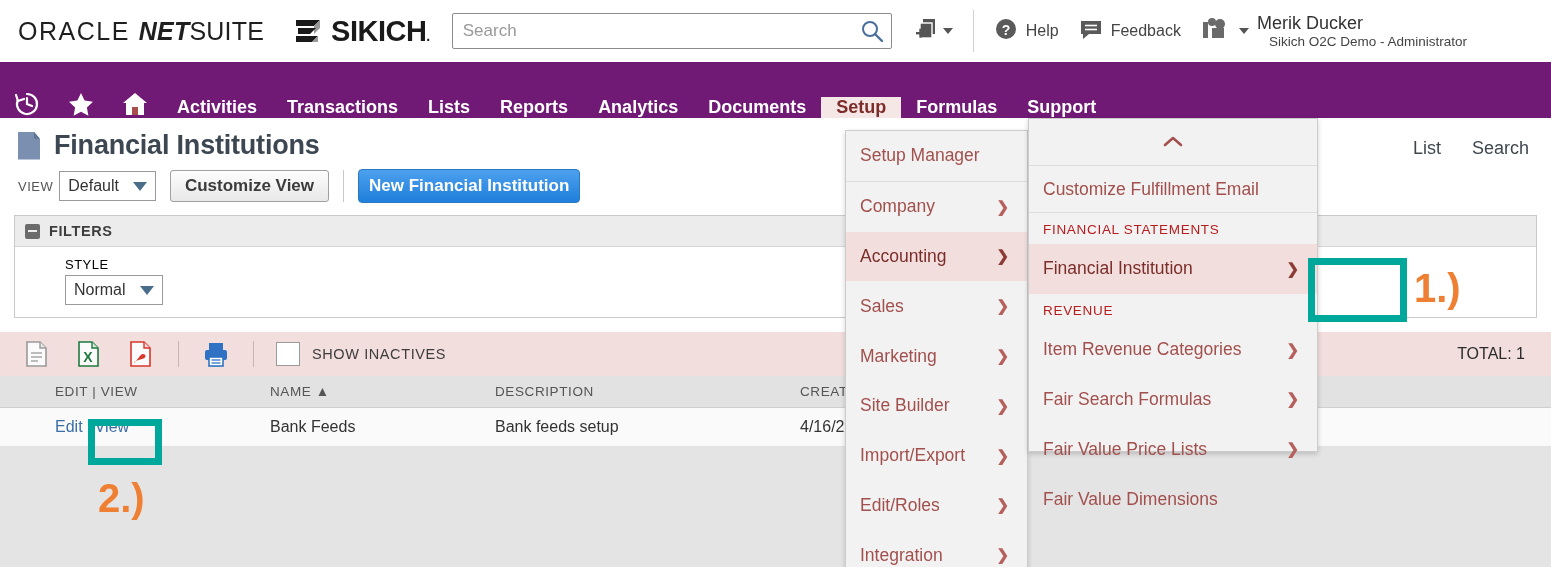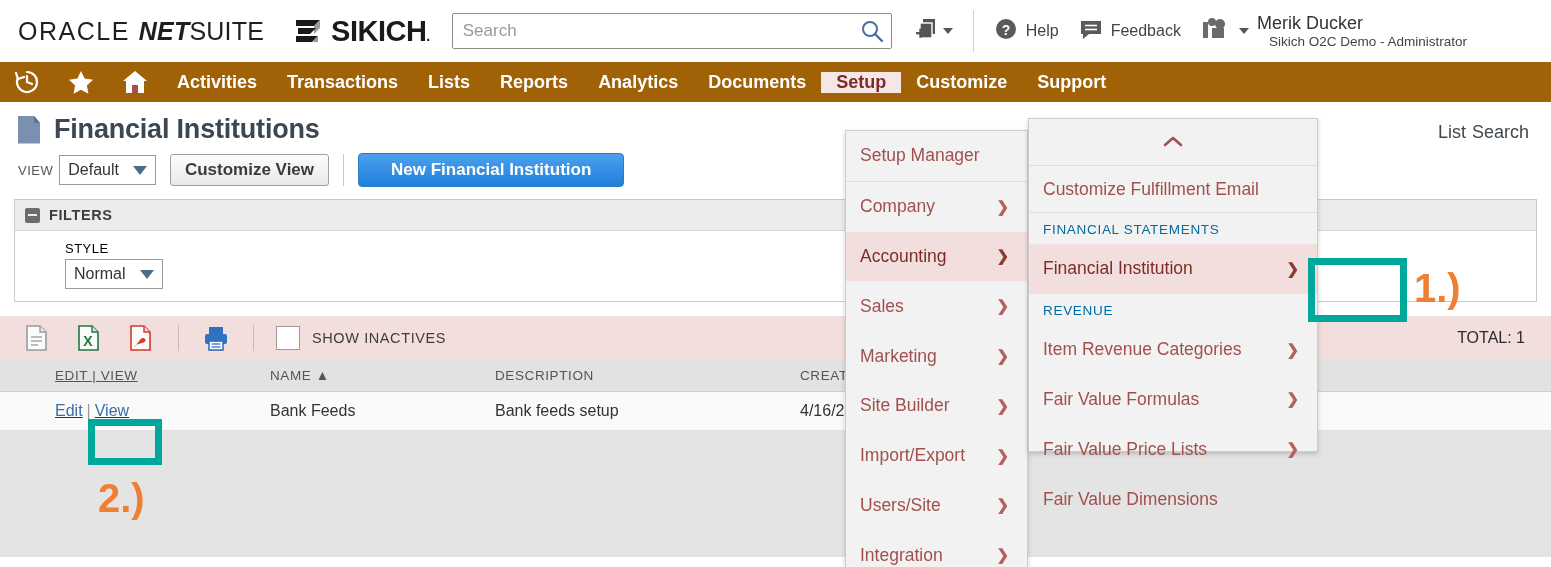--- a/index.html
+++ b/index.html
@@ -57,21 +57,21 @@
   }
   .hdr-user{
     margin-left:20px;display:flex;align-items:center;gap:8px;cursor:pointer;
   }
   .user-lines{line-height:1.15;}
   .user-name{font-size:18px;color:#333;}
   .user-role{font-size:13.5px;color:#444;margin-left:12px;}
 
   
   .navbar{
-    height:40px;background:#a16207;display:flex;align-items:center;position:relative;
+    height:56px;background:#701a75;display:flex;align-items:flex-end;position:relative;
   }
   .nav-ico{
     display:flex;align-items:center;justify-content:center;width:54px;cursor:pointer;color:#fff;
   }
   .nav-item{
     display:flex;align-items:center;padding:0 15px;color:#fff;font-size:18px;font-weight:700;
     cursor:pointer;white-space:nowrap;
   }
   .nav-item.active{background:#f6e7e7;color:#7b2d2a;}
 
@@ -81,39 +81,39 @@
   .doc-icon{
     width:22px;height:28px;background:#7b8fb0;position:relative;margin-right:14px;
     clip-path:polygon(0 0,72% 0,100% 26%,100% 100%,0 100%);
   }
   .doc-icon:after{
     content:"";position:absolute;right:0;top:0;width:28%;height:26%;background:#5f7395;
     clip-path:polygon(0 0,100% 100%,0 100%);
   }
   .page-title{font-size:27px;font-weight:700;color:#3c4752;letter-spacing:-0.2px;}
   .list-search{
-    position:absolute;right:22px;top:20px;display:flex;gap:6px;font-size:18px;color:#40484f;
+    position:absolute;right:22px;top:20px;display:flex;gap:31px;font-size:18px;color:#40484f;
   }
   .list-search span{cursor:pointer;}
 
   .ctrl-row{display:flex;align-items:center;padding:6px 0 10px 18px;gap:0;}
   .view-label{font-size:13px;color:#555;letter-spacing:.5px;margin-right:6px;}
   .sel{
     border:1px solid #9a9a9a;background:#fff;height:28px;display:inline-flex;align-items:center;
     padding:0 8px;font-size:16px;color:#333;gap:14px;cursor:pointer;
   }
   .sel .tri{width:0;height:0;border-left:7px solid transparent;border-right:7px solid transparent;border-top:9px solid #4a6e8a;}
   .btn-gray{
     margin-left:14px;border:1px solid #a0a0a0;border-radius:3px;height:32px;padding:0 14px;
     background:linear-gradient(#fdfdfd,#e8e8e8);font-size:17px;font-weight:700;color:#3b3b3b;
     cursor:pointer;font-family:"Liberation Sans", sans-serif;
   }
   .vline{width:1px;height:32px;background:#c8c8c8;margin:0 14px;}
   .btn-blue{
-    border:1px solid #2a7ac0;border-radius:4px;height:34px;padding:0 32px;
+    border:1px solid #2a7ac0;border-radius:4px;height:34px;padding:0 10px;
     background:linear-gradient(#4da0ee,#1f7fdb);color:#fff;font-size:17px;font-weight:700;
     cursor:pointer;font-family:"Liberation Sans", sans-serif;
   }
 
   .filters-box{margin:2px 14px 0 14px;border:1px solid #c9c9c9;background:#fff;}
   .filters-hdr{
     background:#ececec;height:30px;display:flex;align-items:center;padding-left:10px;gap:9px;
     border-bottom:1px solid #d5d5d5;
   }
   .minus-box{
@@ -137,42 +137,42 @@
   .total{position:absolute;right:26px;font-size:16px;color:#2b2b2b;}
 
   table.list{width:100%;border-collapse:collapse;table-layout:fixed;}
   table.list th{
     background:#e2e2e2;text-align:left;font-size:13.5px;font-weight:400;color:#555;
     letter-spacing:.6px;padding:8px 0 8px 0;border-bottom:1px solid #cfcfcf;
   }
   table.list td{
     background:#fafafa;font-size:16px;color:#333;padding:10px 0;border-bottom:1px solid #e2e2e2;
   }
-  .c-edit{width:215px;padding-left:55px !important;text-decoration:underline;}
+  .c-edit{width:215px;padding-left:55px !important;}
   .c-name{width:225px;}
   .c-desc{width:305px;}
   .c-date{width:305px;}
   .c-prof{width:auto;}
   a.lnk{color:#3a6ea5;text-decoration:none;cursor:pointer;}
   .row-empty{height:126px;background:#e4e4e4;}
 
   
   .menu-col{
     position:absolute;background:#f2f2f2;border:1px solid #ccc;box-shadow:0 2px 5px rgba(0,0,0,.18);
     box-sizing:border-box;
   }
   .menu-item{
     display:flex;align-items:center;justify-content:space-between;
     color:#a2504d;font-size:17.5px;cursor:pointer;box-sizing:border-box;
   }
   .menu-item.sel-hl{background:#f3dede;color:#7b2d2a;font-weight:400;}
   .menu-item .chev{font-size:15px;font-weight:700;color:#b5605c;margin-left:18px;}
   .menu-item.sel-hl .chev{color:#8c3a36;}
   .menu-sub{
-    font-size:13.5px;color:#0369a1;letter-spacing:.7px;padding:9px 0 7px 14px;background:#f2f2f2;
+    font-size:13.5px;color:#b91c1c;letter-spacing:.7px;padding:9px 0 7px 14px;background:#f2f2f2;
   }
   .menu-div{height:1px;background:#dcdcdc;}
 
   #menu-l1{left:845px;top:130px;width:183px;height:449px;}
   #menu-l1 .menu-item{height:49.8px;padding:0 18px 0 14px;}
   #menu-l2{left:1028px;top:118px;width:290px;height:334px;}
   #menu-l2 .menu-item{height:49.8px;padding:0 18px 0 14px;}
   .up-chev{
     height:46px;display:flex;align-items:center;justify-content:center;cursor:pointer;
   }
@@ -287,21 +287,21 @@
       <rect x="11" y="17" width="6" height="8" fill="#a84f4c"></rect>
     </svg>
   </div>
   <div class="nav-item">Activities</div>
   <div class="nav-item">Transactions</div>
   <div class="nav-item">Lists</div>
   <div class="nav-item">Reports</div>
   <div class="nav-item">Analytics</div>
   <div class="nav-item">Documents</div>
   <div class="nav-item active">Setup</div>
-  <div class="nav-item">Customize</div>
+  <div class="nav-item">Formulas</div>
   <div class="nav-item">Support</div>
 </div>
 
 <div class="page">
 
   <div class="title-row">
     <span class="doc-icon"></span>
     <span class="page-title">Financial Institutions</span>
   </div>
 
@@ -425,21 +425,21 @@
   </div>
   <div class="menu-item">
     <span>Site Builder</span>
     <span class="chev">❯</span>
   </div>
   <div class="menu-item">
     <span>Import/Export</span>
     <span class="chev">❯</span>
   </div>
   <div class="menu-item">
-    <span>Users/Site</span>
+    <span>Edit/Roles</span>
     <span class="chev">❯</span>
   </div>
   <div class="menu-item">
     <span>Integration</span>
     <span class="chev">❯</span>
   </div>
 </div>
 
 <div class="menu-col" id="menu-l2">
   <div class="up-chev">
@@ -456,21 +456,21 @@
   <div class="menu-item sel-hl">
     <span>Financial Institution</span>
     <span class="chev">❯</span>
   </div>
   <div class="menu-sub">REVENUE</div>
   <div class="menu-item">
     <span>Item Revenue Categories</span>
     <span class="chev">❯</span>
   </div>
   <div class="menu-item">
-    <span>Fair Value Formulas</span>
+    <span>Fair Search Formulas</span>
     <span class="chev">❯</span>
   </div>
   <div class="menu-item">
     <span>Fair Value Price Lists</span>
     <span class="chev">❯</span>
   </div>
   <div class="menu-item">
     <span>Fair Value Dimensions</span>
   </div>
 </div>

